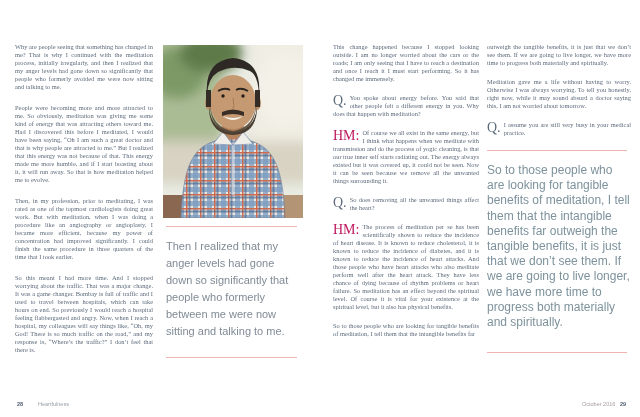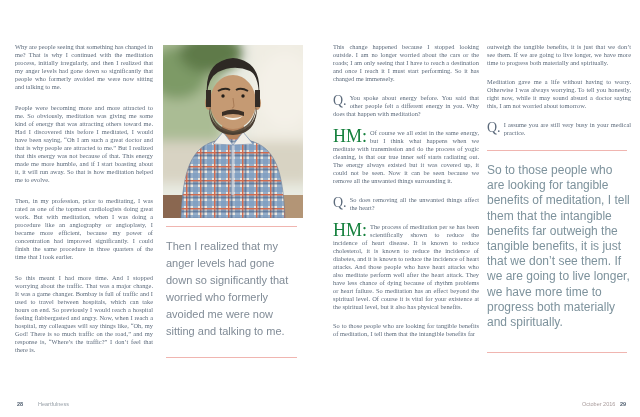--- a/index.html
+++ b/index.html
@@ -8,21 +8,21 @@
   .abs{position:absolute;}
   
   .bodycol p{margin:0 0 13px 0;font-size:6.4px;line-height:8px;color:#5d6b7c;
              text-align:justify;}
   .col-left{left:15px;top:43px;width:138px;}
   .col-r1{left:333px;top:43px;width:146px;}
   .col-r1 p, .col-r2 p{margin:0 0 11px 0;}
   .col-r2{left:487px;top:43px;width:144px;}
   
   .cap-q{float:left;font-size:14px;line-height:12px;color:#5d6b7c;margin:1px 3px 0 0;}
-  .cap-hm{float:left;font-size:18px;line-height:12px;color:#15803d;margin:1px 3px 0 0;}
+  .cap-hm{float:left;font-size:14px;line-height:12px;color:#be185d;margin:1px 3px 0 0;}
   .qa{overflow:visible;}
   
   .rule{height:1px;background:#f0b5b0;}
   
   .quote{font-family:"Liberation Sans",sans-serif;}
   .quote-left{left:166px;top:238px;width:137px;font-size:11px;line-height:17px;
               color:#808b96;}
   .quote-right{left:487px;top:163px;width:144px;font-size:12px;line-height:15.2px;
                color:#7d929c;}
   
@@ -89,21 +89,21 @@
       <path d="M73,45 Q78,42 85,46" stroke="#2c2620" stroke-width="2" fill="none"></path>
       <circle cx="60" cy="51" r="1.7" fill="#241f1a"></circle>
       <circle cx="80" cy="51" r="1.7" fill="#241f1a"></circle>
       <path d="M70,53 L71,61 Q71,63 69,63" stroke="#a87a55" stroke-width="1" fill="none"></path>
       <path d="M59,67 Q70,62 81,67 L81,71 Q70,67 59,71 Z" fill="#3a2f26"></path>
       <path d="M60,71 Q70,79 80,71 Q70,75 60,71 Z" fill="#f5f2ea"></path>
     </svg>
   </figure>
 
   <div class="abs rule" style="left:166px;top:226px;width:131px;"></div>
-  <blockquote class="abs quote quote-left" style="margin:0;">Then I realized that my anger levels had gone down so significantly that worried who formerly avoided me were now sitting and talking to me.</blockquote>
+  <blockquote class="abs quote quote-left" style="margin:0;">Then I realized that my anger levels had gone down so significantly that people who formerly between me were now sitting and talking to me.</blockquote>
   <div class="abs rule" style="left:166px;top:357px;width:131px;"></div>
 
   <div class="abs footer pgnum" style="left:17px;">28</div>
   <div class="abs footer fmeta" style="left:38px;">Heartfulness</div>
 </section>
 
 <section>
 
   <div class="abs bodycol col-r1">
     <p>This change happened because I stopped looking outside. I am no longer worried about the cars or the roads; I am only seeing that I have to reach a destination and once I reach it I must start performing. So it has changed me immensely.</p>

